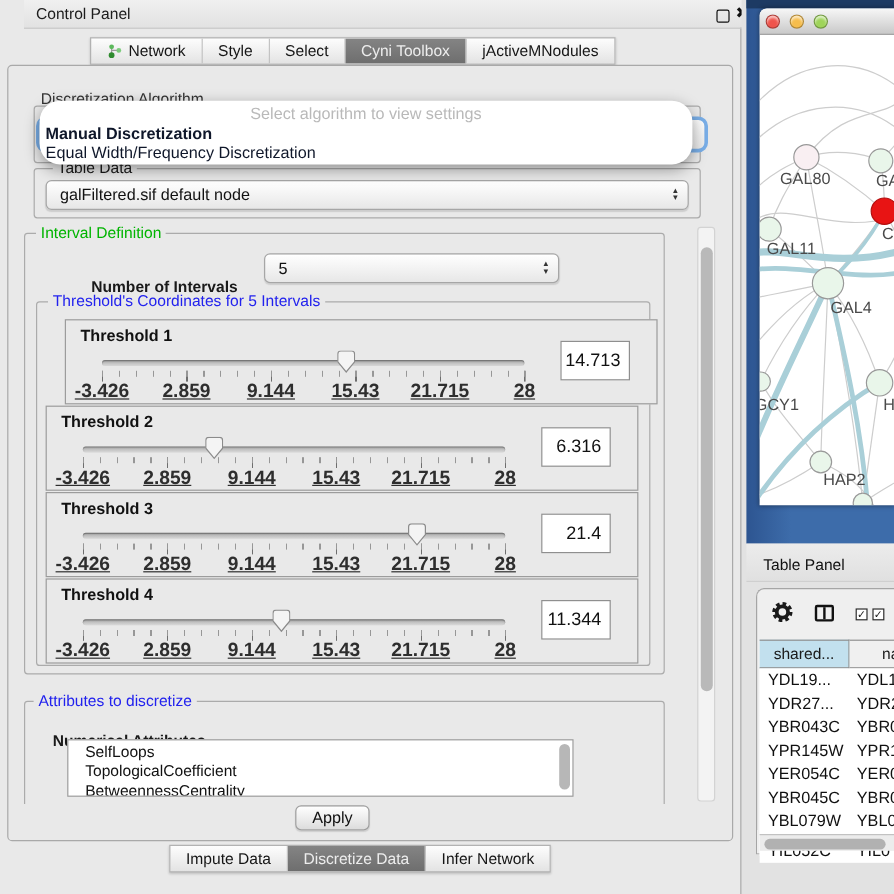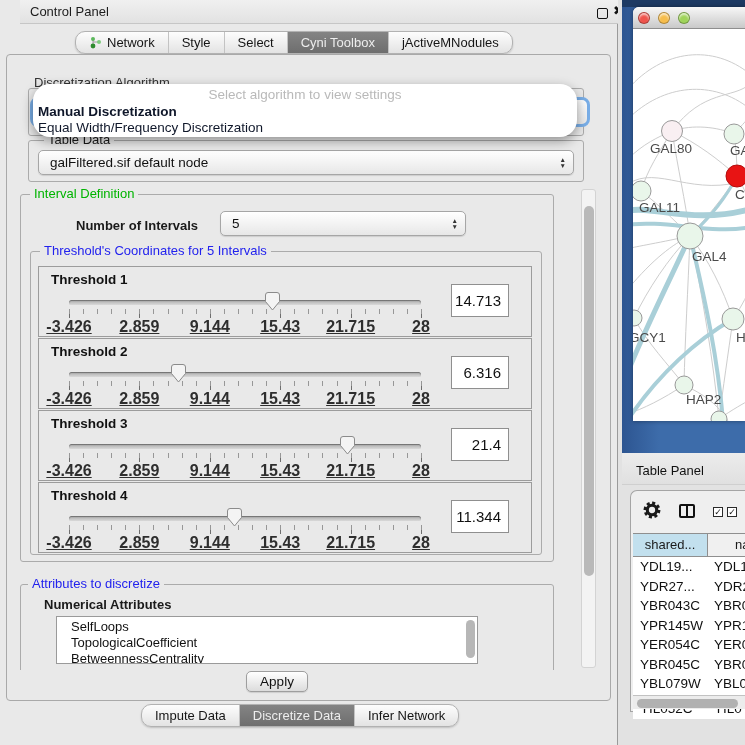--- a/index.html
+++ b/index.html
@@ -1,27 +1,27 @@
 <!DOCTYPE html>
 <html><head>
 <meta charset="utf-8">
 <style>
   * { margin:0; padding:0; box-sizing:border-box; }
   html,body { width:745px; height:745px; }
   body { font-family:"Liberation Sans","DejaVu Sans",sans-serif; background:#e9e9e9; position:relative; overflow:hidden; color:#1a1a1a; }
-  .abs { position:absolute; }
+  .abs { position:absolute;margin-top:13px; }
 
   
   #control-panel { position:absolute; left:0; top:0; width:618px; height:745px; background:#e9e9e9; border-right:1px solid #9a9a9a; }
   #cp-titlebar { position:absolute; left:0; top:0; width:100%; height:24px; background:linear-gradient(#f0f0f0,#e2e2e2); border-bottom:1px solid #c6c6c6;margin-left:20px; }
   #cp-title { position:absolute; left:10px; top:4px; font-size:13px; color:#1c1c1c; }
   #float-icon { position:absolute; left:577px; top:8px; width:11px; height:11px; border:1.6px solid #111; border-radius:2px; cursor:pointer; }
   #close-icon { position:absolute; left:593px; top:3px; font-size:13px; font-weight:bold; color:#111; cursor:pointer; }
 
-  .tabgroup { position:absolute; display:flex; border:1px solid #b2b2b2; border-radius:10px; overflow:hidden; background:linear-gradient(#fdfdfd,#e3e3e3); box-shadow:0 1px 2px rgba(0,0,0,0.18); height:23px; }
+  .tabgroup { position:absolute; display:flex; border:1px solid #b2b2b2; border-radius:0; overflow:hidden; background:linear-gradient(#fdfdfd,#e3e3e3); box-shadow:0 1px 2px rgba(0,0,0,0.18); height:23px; }
   .tab { padding:0 13px; line-height:21px; font-size:13px; color:#151515; border-right:1px solid #c3c3c3; display:flex; align-items:center; gap:5px; white-space:nowrap; cursor:pointer; background:transparent; }
   .tab:last-child { border-right:none; }
   .tab.selected { background:linear-gradient(#848484,#6e6e6e); color:#ededed; }
 
   .content-border { position:absolute; left:6px; top:54px; width:605px; height:647px; border:1px solid #a9a9a9; border-radius:4px; background:#e9e9e9; }
 
   .legend { position:absolute; background:#e9e9e9; padding:0 4px; font-size:13px; line-height:14px; z-index:3; white-space:nowrap; }
   .group { position:absolute; border:1px solid #ababab; border-radius:3px; }
 
   .combo { position:absolute; border:1px solid #a6a6a6; border-radius:5px; background:linear-gradient(#ffffff,#e7e7e7); box-shadow:inset 0 1px 0 #fff,0 1px 1px rgba(0,0,0,0.12); font-size:13.5px; cursor:pointer; }
@@ -160,21 +160,21 @@
       <span class="val">5</span>
       <span class="stepper">
         <span>▲</span>
           <span>▼</span>
       </span>
     </div>
 
     <div class="group" style="left:18px; top:65px; width:512px; height:304px;"></div>
     <span class="legend" style="left:28px; top:58px; color:#2222ee;">Threshold's Coordinates for 5 Intervals</span>
 
-    <div class="thr" style="top:80px;">
+    <div class="thr" style="top:80px;margin-left:16px;">
       <span class="thr-label">Threshold 1</span>
       <div class="track"></div>
       <svg class="thumb" style="left:226px;" viewBox="0 0 15 19">
         <path d="M3 0.5 H12 Q14.5 0.5 14.5 3 V9.5 L7.5 18 L0.5 9.5 V3 Q0.5 0.5 3 0.5 Z" fill="#f4f4f4" stroke="#8b8b8b" stroke-width="1"></path>
       </svg>
       <div class="ticks"></div>
       <div class="ticklabels">
         <span style="left:0%">-3.426</span>
         <span style="left:20%">2.859</span>
         <span style="left:40%">9.144</span>

